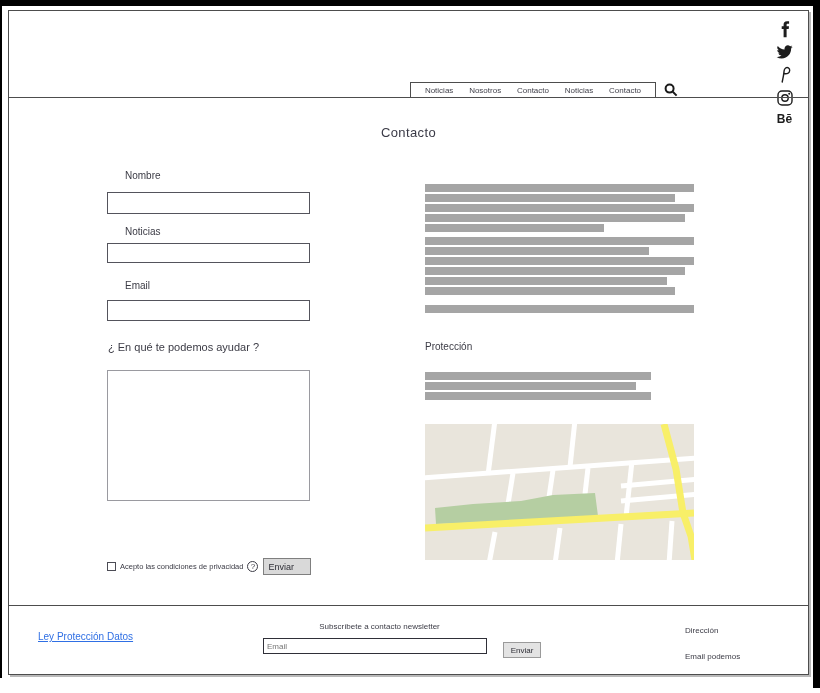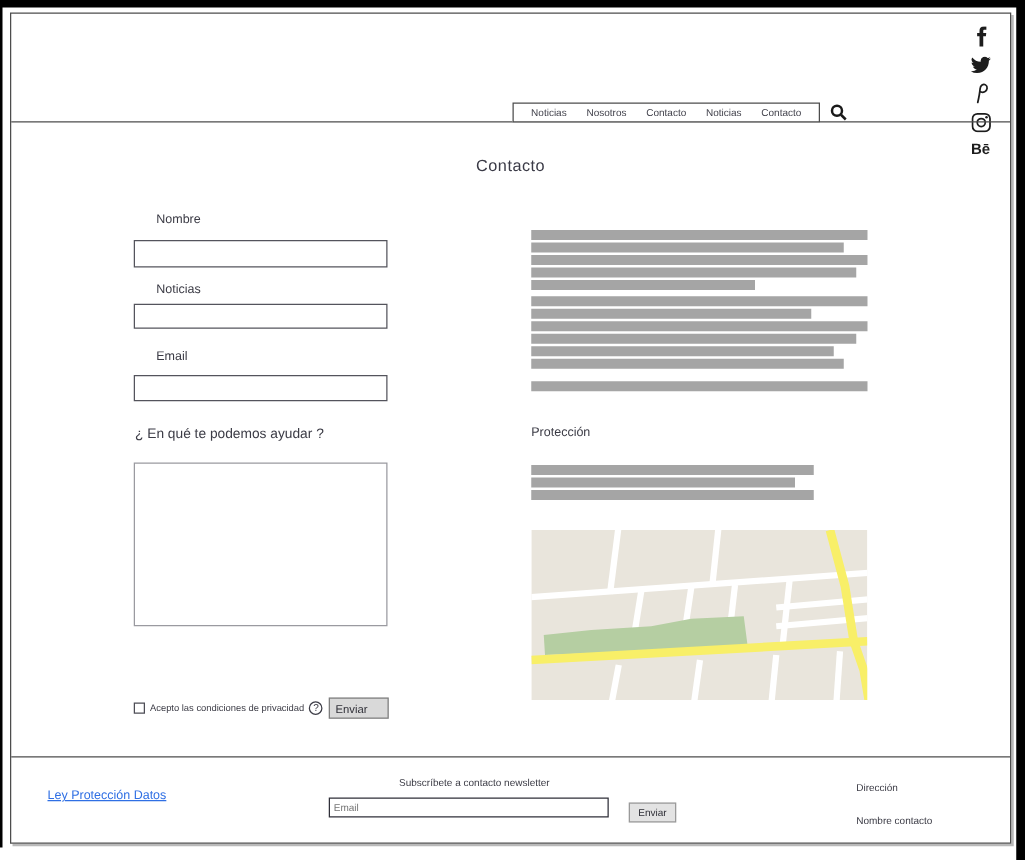--- a/index.html
+++ b/index.html
@@ -203,15 +203,15 @@
   <a class="privacy-link">Ley Protección Datos</a>
 
   <div class="newsletter">
     <div class="newsletter-label">Subscríbete a contacto newsletter</div>
     <input class="newsletter-input" placeholder="Email" style="">
   </div>
 
   <button class="footer-send">Enviar</button>
 
   <div class="phone-label">Dirección</div>
-  <div class="contact-label">Nombre contacto</div>
+  <div class="contact-label">Email podemos</div>
 
 </div>
 
 </body></html>

